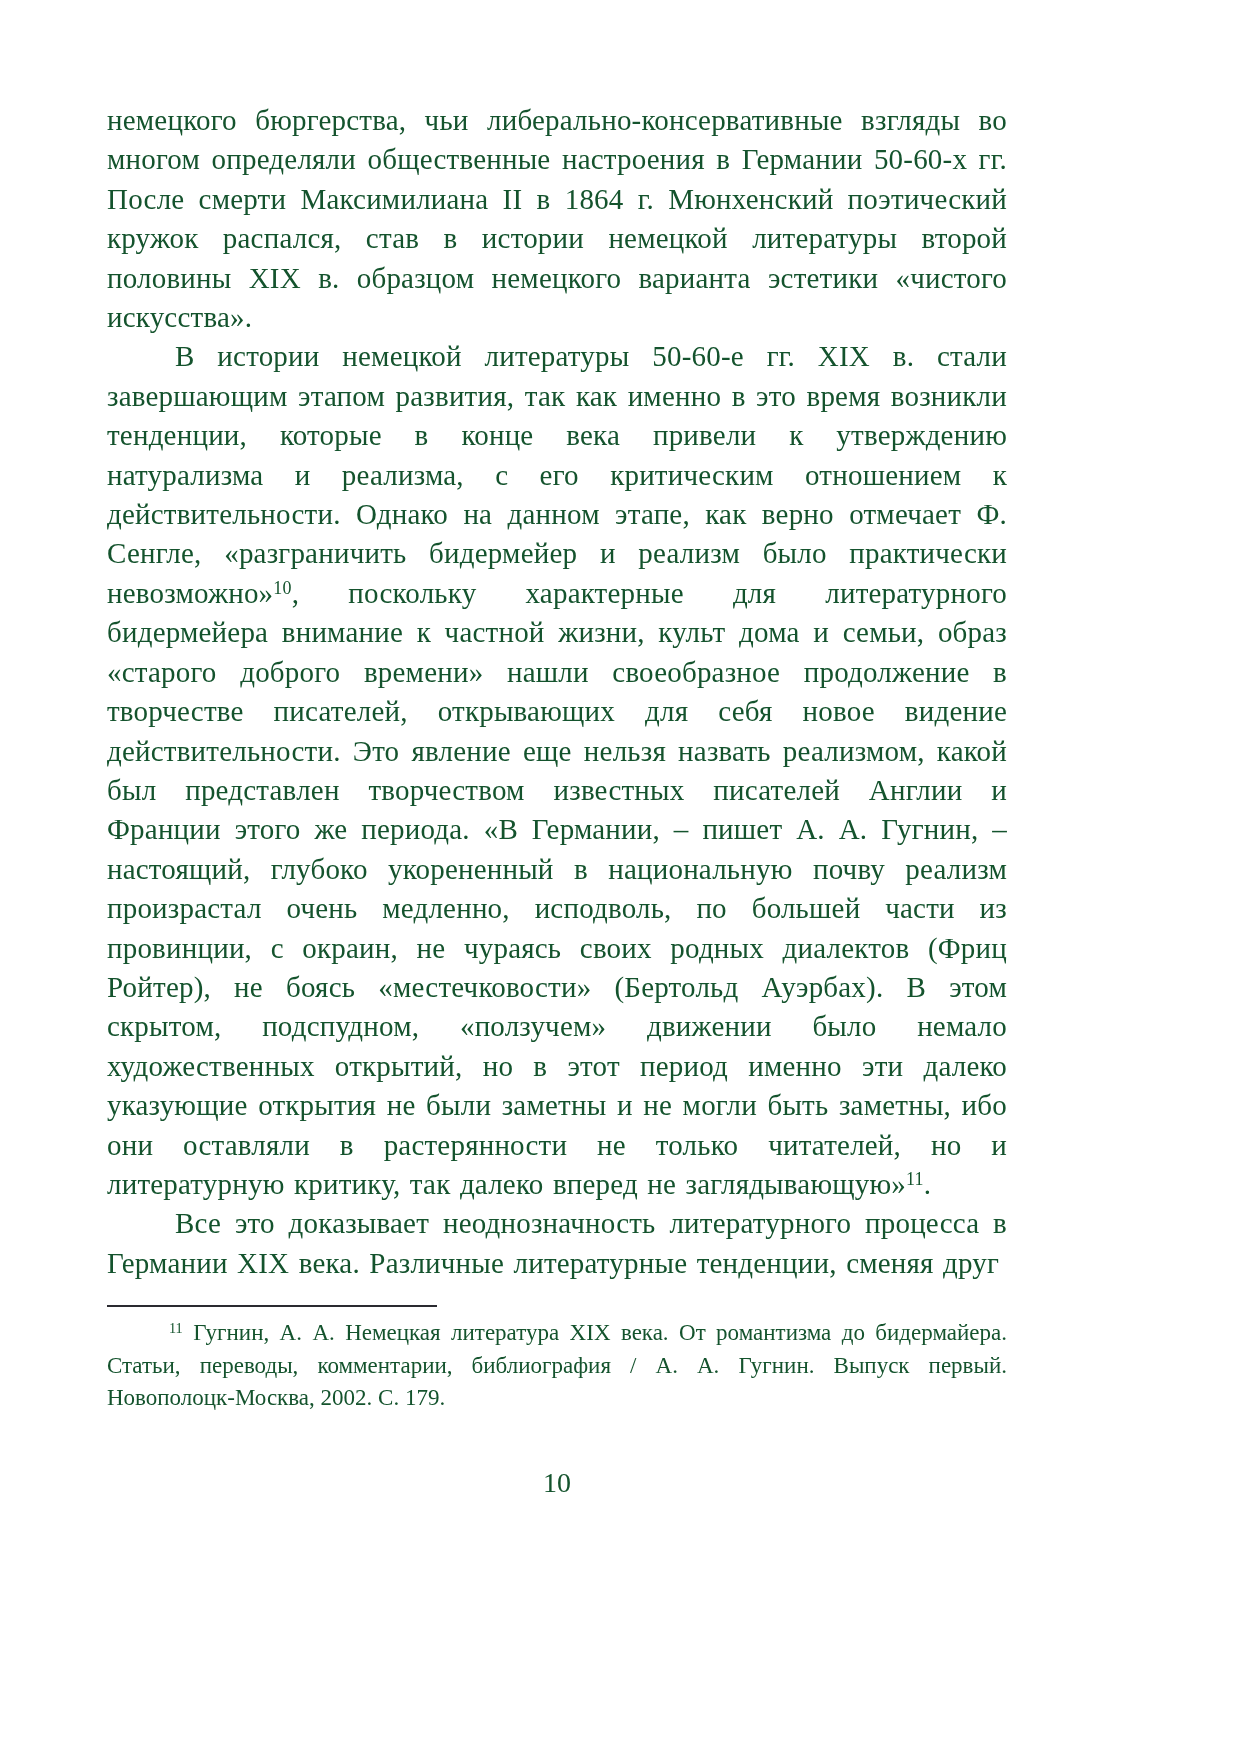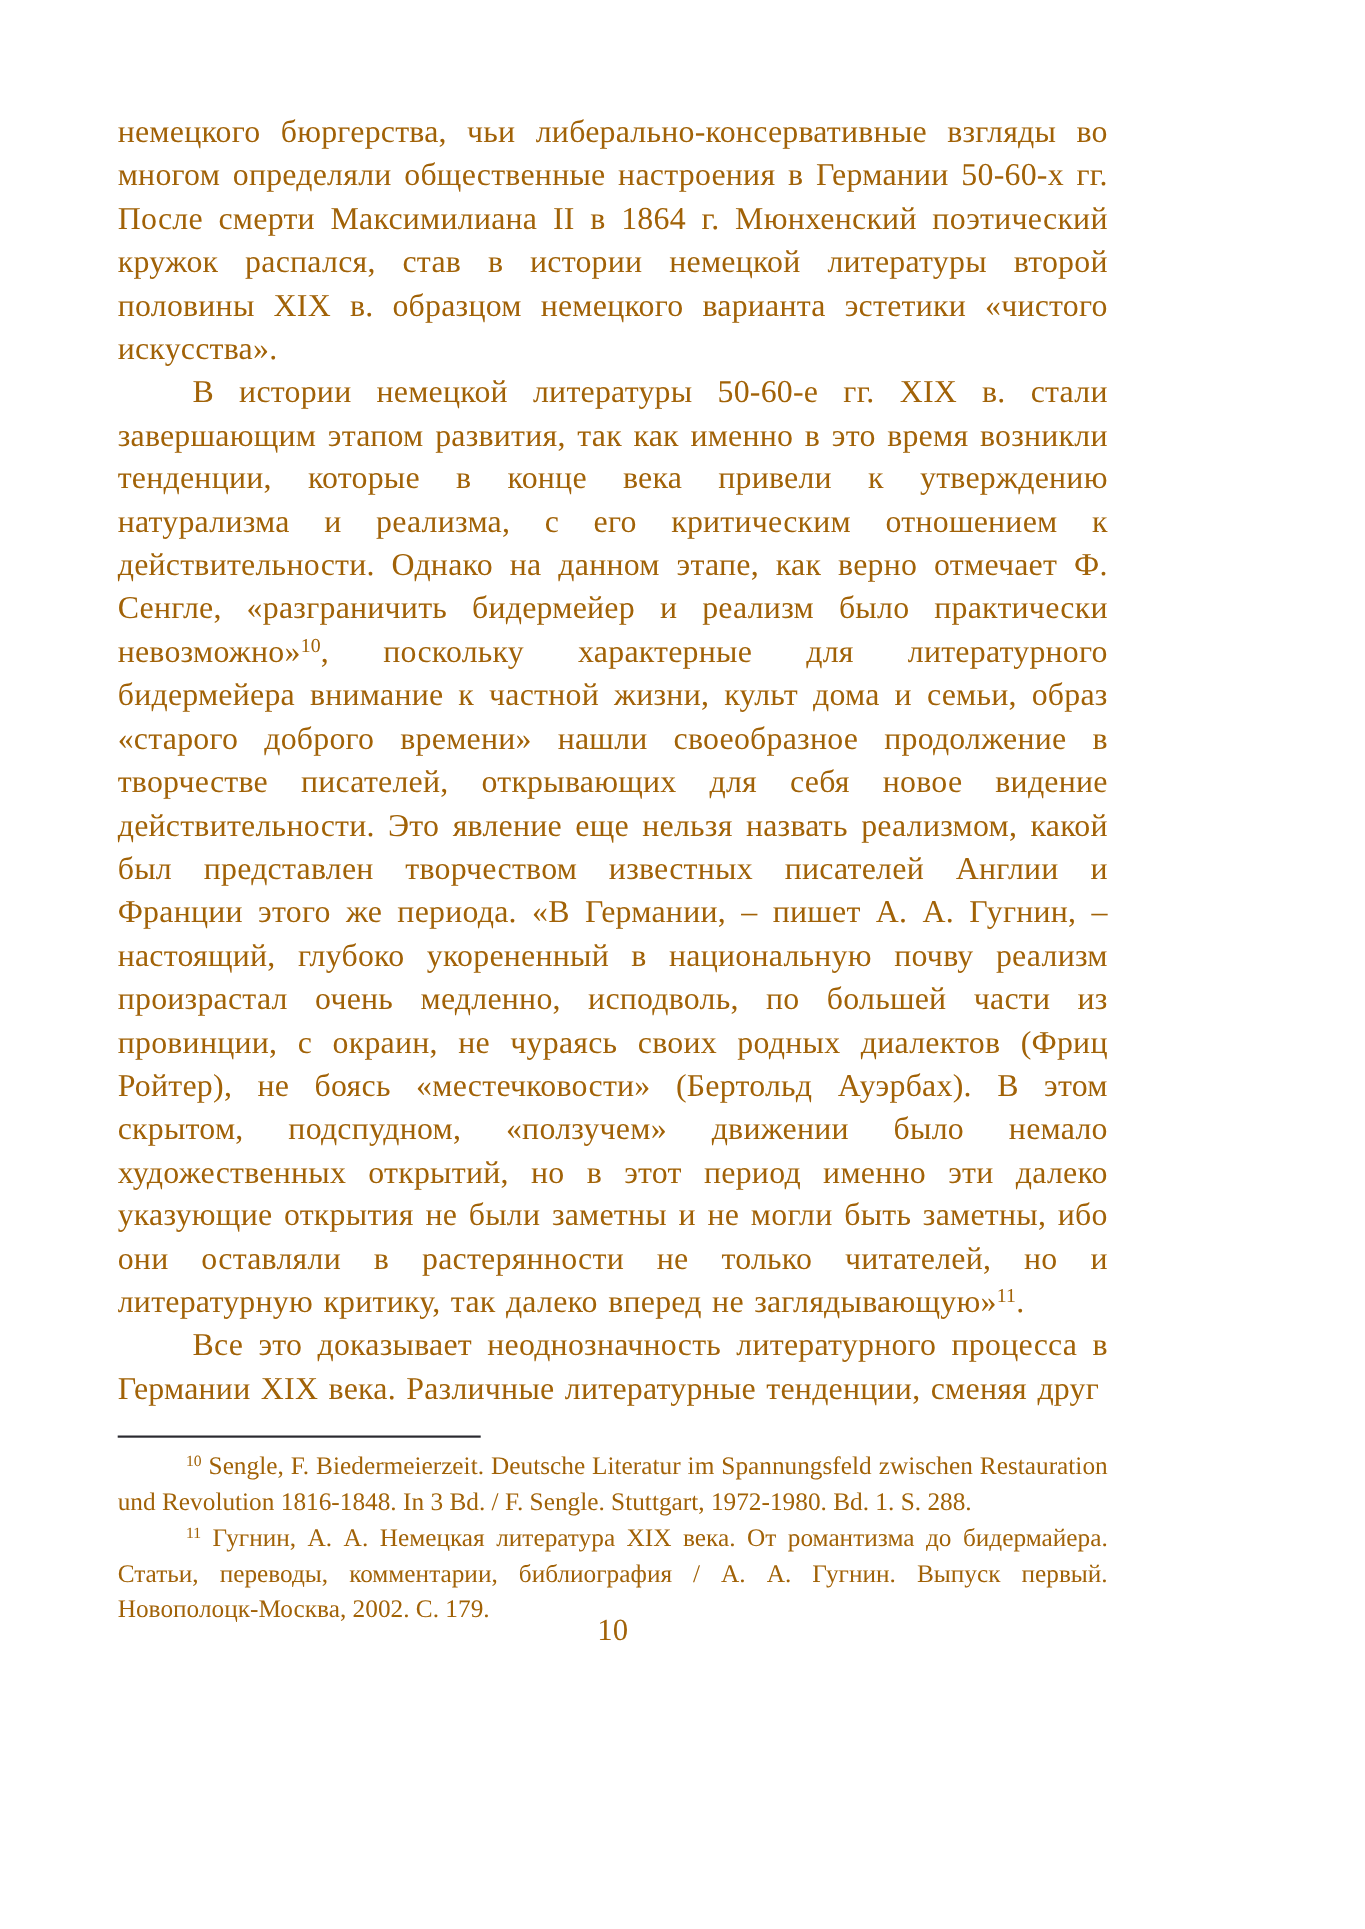--- a/index.html
+++ b/index.html
@@ -6,21 +6,21 @@
     margin: 0;
     padding: 0;
     background: #e8e8e8;
   }
   .page {
     position: relative;
     width: 1241px;
     height: 1754px;
     margin: 0 auto;
     background: #ffffff;
-    color: #a16207;
+    color: #14532d;
     font-family: "Liberation Serif", "DejaVu Serif", serif;
     overflow: hidden;
   }
   .text-block {
     position: absolute;
     left: 107px;
     top: 101px;
     width: 900px;
   }
   .para {
@@ -82,20 +82,19 @@
     <p class="para"><span>немецкого бюргерства, чьи либерально-консервативные взгляды во многом определяли общественные настроения в Германии 50-60-х гг. После смерти Максимилиана II в 1864 г. Мюнхенский поэтический кружок распался, став в истории немецкой литературы второй половины XIX в. образцом немецкого варианта эстетики «чистого искусства».</span></p>
 
     <p class="para indent"><span>В истории немецкой литературы 50-60-е гг. XIX в. стали завершающим этапом развития, так как именно в это время возникли тенденции, которые в конце века привели к утверждению натурализма и реализма, с его критическим отношением к действительности. Однако на данном этапе, как верно отмечает Ф. Сенгле, «разграничить бидермейер и реализм было практически невозможно»</span><sup class="fnref">10</sup><span>, поскольку характерные для литературного бидермейера внимание к частной жизни, культ дома и семьи, образ «старого доброго времени» нашли своеобразное продолжение в творчестве писателей, открывающих для себя новое видение действительности. Это явление еще нельзя назвать реализмом, какой был представлен творчеством известных писателей Англии и Франции этого же периода. «В Германии, – пишет А. А. Гугнин, – настоящий, глубоко укорененный в национальную почву реализм произрастал очень медленно, исподволь, по большей части из провинции, с окраин, не чураясь своих родных диалектов (Фриц Ройтер), не боясь «местечковости» (Бертольд Ауэрбах). В этом скрытом, подспудном, «ползучем» движении было немало художественных открытий, но в этот период именно эти далеко указующие открытия не были заметны и не могли быть заметны, ибо они оставляли в растерянности не только читателей, но и литературную критику, так далеко вперед не заглядывающую»</span><sup class="fnref">11</sup><span>.</span></p>
 
     <p class="para indent"><span>Все это доказывает неоднозначность литературного процесса в Германии XIX века. Различные литературные тенденции, сменяя друг</span></p>
   </div>
 
   <div class="footnotes">
     <div class="footnote-rule"></div>
 
-    <p class="footnote"><sup class="fnref">10</sup> <span>Sengle, F. Biedermeierzeit. Deutsche Literatur im Spannungsfeld zwischen Restauration und Revolution 1816-1848. In 3 Bd. / F. Sengle. Stuttgart, 1972-1980. Bd. 1. S. 288.</span></p>
 
     <p class="footnote"><sup class="fnref">11</sup> <span>Гугнин, А. А. Немецкая литература XIX века. От романтизма до бидермайера. Статьи, переводы, комментарии, библиография / А. А. Гугнин. Выпуск первый. Новополоцк-Москва, 2002. С. 179.</span></p>
   </div>
 
   <div class="page-number">10</div>
 
 </div>
 
 </body></html>

